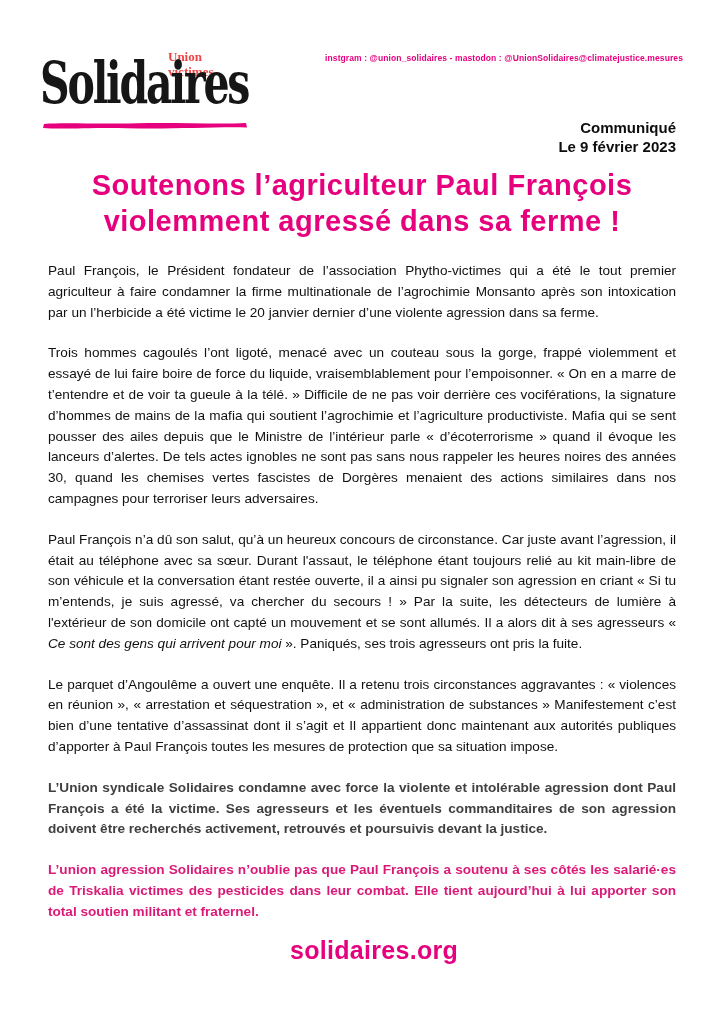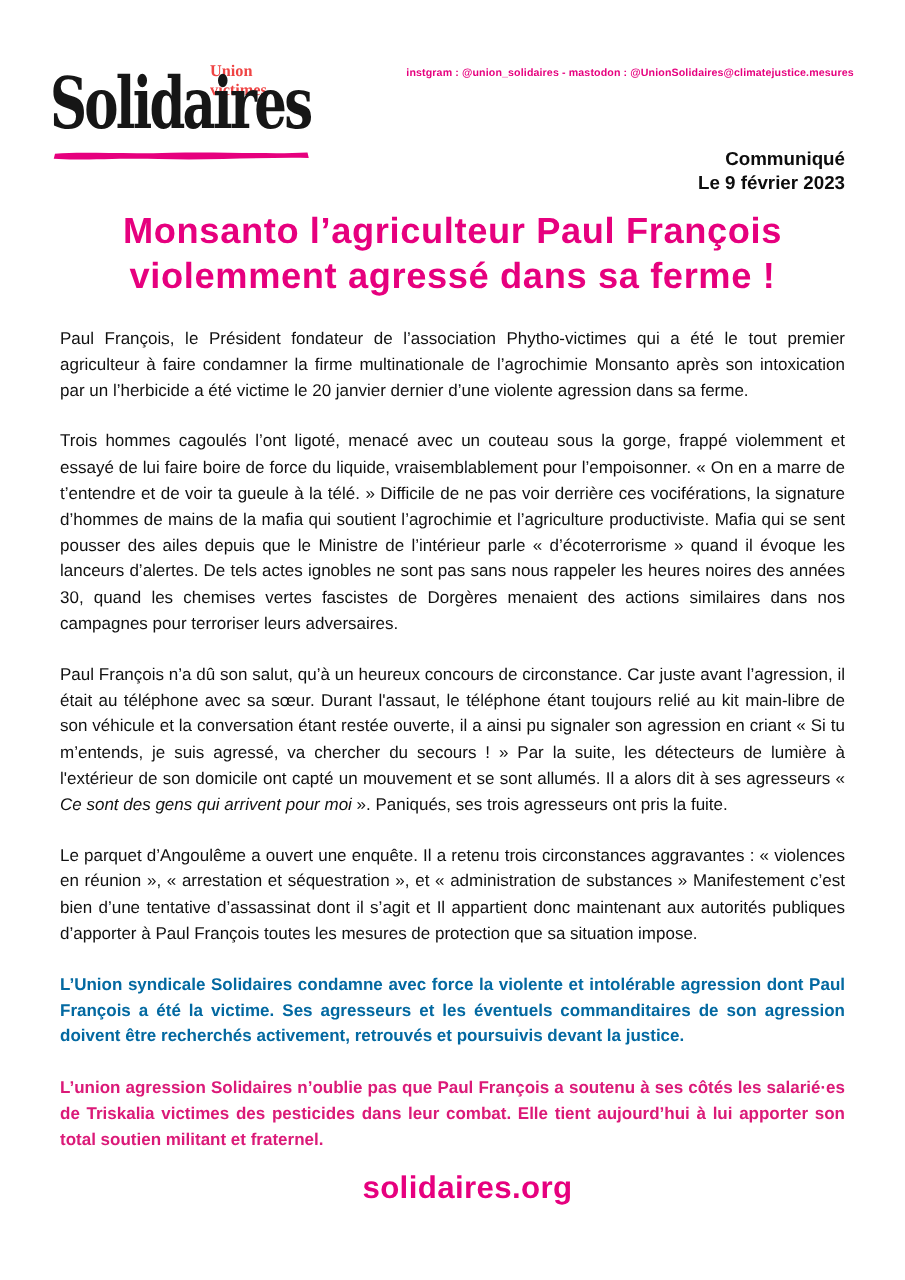--- a/index.html
+++ b/index.html
@@ -88,30 +88,30 @@
   <div class="social" style="color:#e6007e;">
     <div>instgram : @union_solidaires - mastodon : @UnionSolidaires@climatejustice.mesures</div>
   </div>
 
   <div class="meta">
     <div>Communiqué</div>
     <div>Le 9 février 2023</div>
   </div>
 
   <div class="title" style="color:#e6007e;">
-    <div>Monsanto l’agriculteur Paul François</div>
+    <div>Soutenons l’agriculteur Paul François</div>
     <div>violemment agressé dans sa ferme !</div>
   </div>
 
   <div class="content">
     <p>Paul François, le Président fondateur de l’association Phytho-victimes qui a été le tout premier agriculteur à faire condamner la firme multinationale de l’agrochimie Monsanto après son intoxication par un l’herbicide a été victime le 20 janvier dernier d’une violente agression dans sa ferme.</p>
     <p>Trois hommes cagoulés l’ont ligoté, menacé avec un couteau sous la gorge, frappé violemment et essayé de lui faire boire de force du liquide, vraisemblablement pour l’empoisonner.  « On en a marre de t’entendre et de voir ta gueule à la télé. » Difficile de ne pas voir derrière ces vociférations, la signature d’hommes de mains de la mafia qui soutient l’agrochimie et l’agriculture productiviste. Mafia qui se sent pousser des ailes depuis que le Ministre de l’intérieur parle « d’écoterrorisme »  quand il évoque les lanceurs d’alertes. De tels actes ignobles ne sont pas sans nous rappeler les heures noires des années 30, quand les chemises vertes fascistes de Dorgères menaient des actions similaires dans nos campagnes pour terroriser leurs adversaires.</p>
     <p><span>Paul François n’a dû son salut, qu’à un heureux concours de circonstance. Car juste avant l’agression, il était au téléphone avec sa sœur. Durant l'assaut, le téléphone étant toujours relié au kit main-libre de son véhicule et la conversation étant restée ouverte, il a ainsi pu signaler son agression en criant « Si tu m’entends, je suis agressé, va chercher du secours ! »  Par la suite, les détecteurs de lumière à l'extérieur de son domicile ont capté un mouvement et se sont allumés. Il a alors dit à ses agresseurs « </span><span class="q-italic">Ce sont des gens qui arrivent pour moi</span><span> ». Paniqués, ses trois agresseurs ont pris la fuite.</span></p>
     <p>Le parquet d’Angoulême a ouvert une enquête. Il a retenu trois circonstances aggravantes : « violences en réunion », « arrestation et séquestration », et « administration de substances » Manifestement c’est bien d’une tentative d’assassinat dont il s’agit et Il appartient donc maintenant aux autorités publiques d’apporter à Paul François toutes les mesures de protection que sa situation impose.</p>
-    <p class="highlight" style="color:#0369a1;">L’Union syndicale Solidaires condamne avec force la violente et intolérable agression dont Paul François a été la victime. Ses agresseurs et les éventuels commanditaires de son agression doivent être recherchés activement, retrouvés et poursuivis devant la justice.</p>
+    <p class="highlight" style="color:#404040;">L’Union syndicale Solidaires condamne avec force la violente et intolérable agression dont Paul François a été la victime. Ses agresseurs et les éventuels commanditaires de son agression doivent être recherchés activement, retrouvés et poursuivis devant la justice.</p>
     <p class="highlight" style="color:#db1a78;">L’union agression Solidaires n’oublie pas que Paul François a soutenu à ses côtés les salarié·es de Triskalia victimes des pesticides dans leur combat. Elle tient aujourd’hui à lui apporter son total soutien militant et fraternel.</p>
   </div>
 
   <div class="footer">
     <span style="color:#e6007e;">solidaires.org</span>
   </div>
 
 </div>
 
 </body></html>

